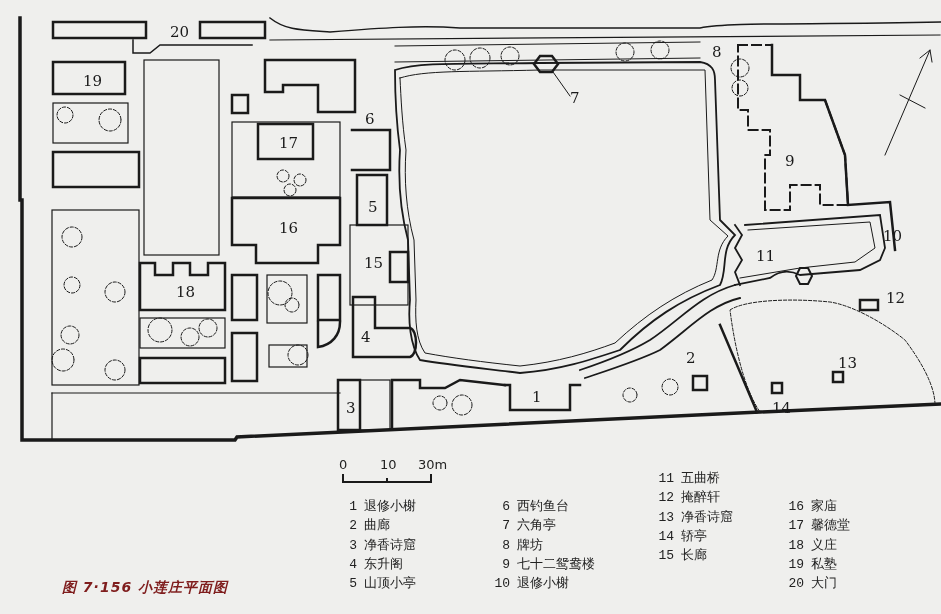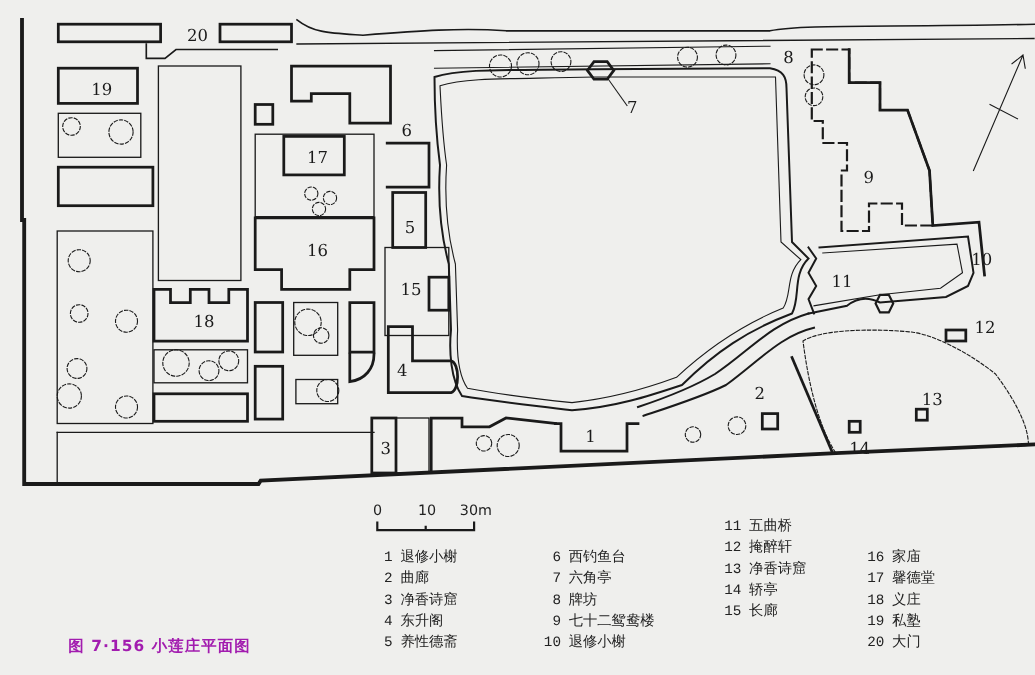--- a/index.html
+++ b/index.html
@@ -14,21 +14,21 @@
   .lbl { font-family:"DejaVu Serif", serif; font-size:15px; fill:#1a1a1a; }
   .legend {
     position:absolute; font-family:Liberation Mono, monospace; font-size:13px;
     color:#222; line-height:19.3px;
   }
   .legend .row { white-space:nowrap; }
   .legend .num { display:inline-block; width:22px; text-align:right; margin-right:7px; }
   .scale-lbl { position:absolute; font-family:"DejaVu Sans", sans-serif; font-size:13px; color:#222; }
   .caption {
     position:absolute; left:62px; top:579px;
-    font-family:"DejaVu Sans", sans-serif; font-size:14px; letter-spacing:1px; color:#a21caf; font-weight:bold;
+    font-family:"DejaVu Sans", sans-serif; font-size:14px; letter-spacing:1px; color:#7f1d1d; font-weight:bold;font-style:italic;
   }
 </style>
 </head>
 <body>
 
 <svg id="plan" width="941" height="470" viewBox="0 0 941 470" xmlns="http://www.w3.org/2000/svg">
   <g fill="none" stroke="#1a1a1a" stroke-linecap="square">
 
     <path d="M20 18 L20 200 M22 200 L22 440 L235 440 L237 437 L760 412 L941 404" stroke-width="3.5"></path>
 
@@ -171,21 +171,21 @@
   <svg style="position:absolute;left:335px;top:472px;" width="110" height="14">
     <path d="M8 2 L8 10 L96 10 L96 2 M52 6 L52 10" fill="none" stroke="#1a1a1a" stroke-width="2"></path>
   </svg>
 </div>
 
 <div class="legend" style="left:335px;top:497px;">
   <div class="row"><span class="num">1</span><span>退修小榭</span></div>
   <div class="row"><span class="num">2</span><span>曲廊</span></div>
   <div class="row"><span class="num">3</span><span>净香诗窟</span></div>
   <div class="row"><span class="num">4</span><span>东升阁</span></div>
-  <div class="row"><span class="num">5</span><span>养性德斋</span></div>
+  <div class="row"><span class="num">5</span><span>山顶小亭</span></div>
 </div>
 <div class="legend" style="left:488px;top:497px;">
   <div class="row"><span class="num">6</span><span>西钓鱼台</span></div>
   <div class="row"><span class="num">7</span><span>六角亭</span></div>
   <div class="row"><span class="num">8</span><span>牌坊</span></div>
   <div class="row"><span class="num">9</span><span>七十二鸳鸯楼</span></div>
   <div class="row"><span class="num">10</span><span>退修小榭</span></div>
 </div>
 <div class="legend" style="left:652px;top:469px;">
   <div class="row"><span class="num">11</span><span>五曲桥</span></div>

